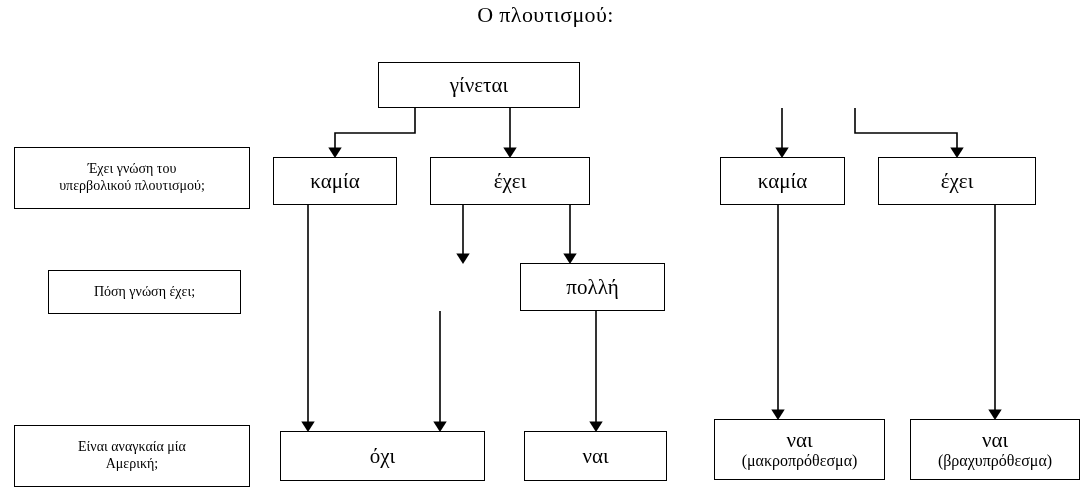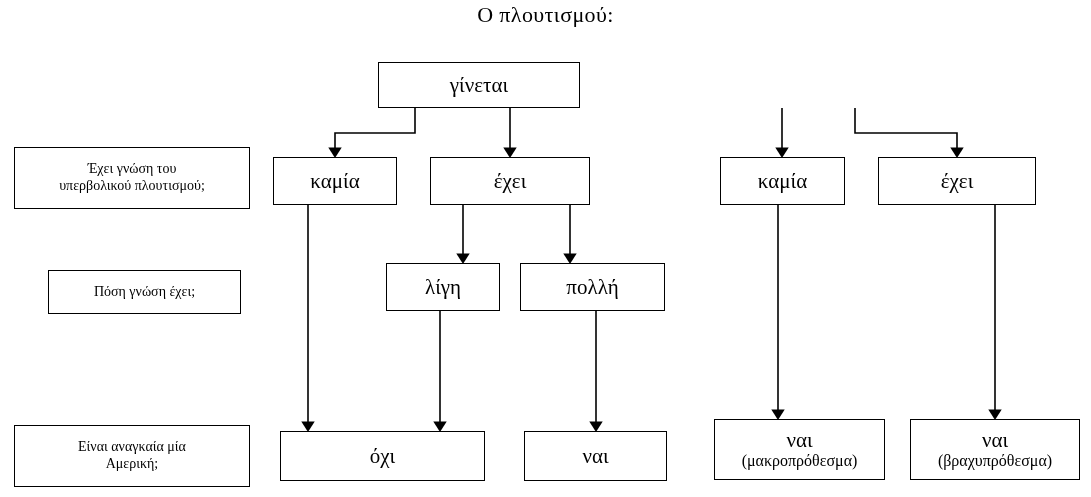--- a/index.html
+++ b/index.html
@@ -87,19 +87,18 @@
 <div class="node small" style="left: 14px; top: 147px; width: 236px; height: 62px;">Έχει γνώση του
 υπερβολικού πλουτισμού;</div>
     <div class="node small" style="left: 48px; top: 270px; width: 193px; height: 44px;">Πόση γνώση έχει;</div>
     <div class="node small" style="left: 14px; top: 425px; width: 236px; height: 62px;">Είναι αναγκαία μία
 Αμερική;</div>
     <div class="node big" style="left: 378px; top: 62px; width: 202px; height: 46px;">γίνεται</div>
     <div class="node big" style="left: 273px; top: 157px; width: 124px; height: 48px;">καμία</div>
     <div class="node big" style="left: 430px; top: 157px; width: 160px; height: 48px;">έχει</div>
     <div class="node big" style="left: 720px; top: 157px; width: 125px; height: 48px;">καμία</div>
     <div class="node big" style="left: 878px; top: 157px; width: 158px; height: 48px;">έχει</div>
-    <div class="node big" style="left: 386px; top: 263px; width: 114px; height: 48px;">λίγη</div>
     <div class="node big" style="left: 520px; top: 263px; width: 145px; height: 48px;">πολλή</div>
     <div class="node big" style="left: 280px; top: 431px; width: 205px; height: 50px;">όχι</div>
     <div class="node big" style="left: 524px; top: 431px; width: 143px; height: 50px;">ναι</div>
     <div class="node two" style="left: 714px; top: 419px; width: 171px; height: 61px;"><span class="ln1">ναι</span><span class="ln2">(μακροπρόθεσμα)</span></div>
     <div class="node two" style="left: 910px; top: 419px; width: 170px; height: 61px;"><span class="ln1">ναι</span><span class="ln2">(βραχυπρόθεσμα)</span></div>
   </div>
 
 </body></html>

